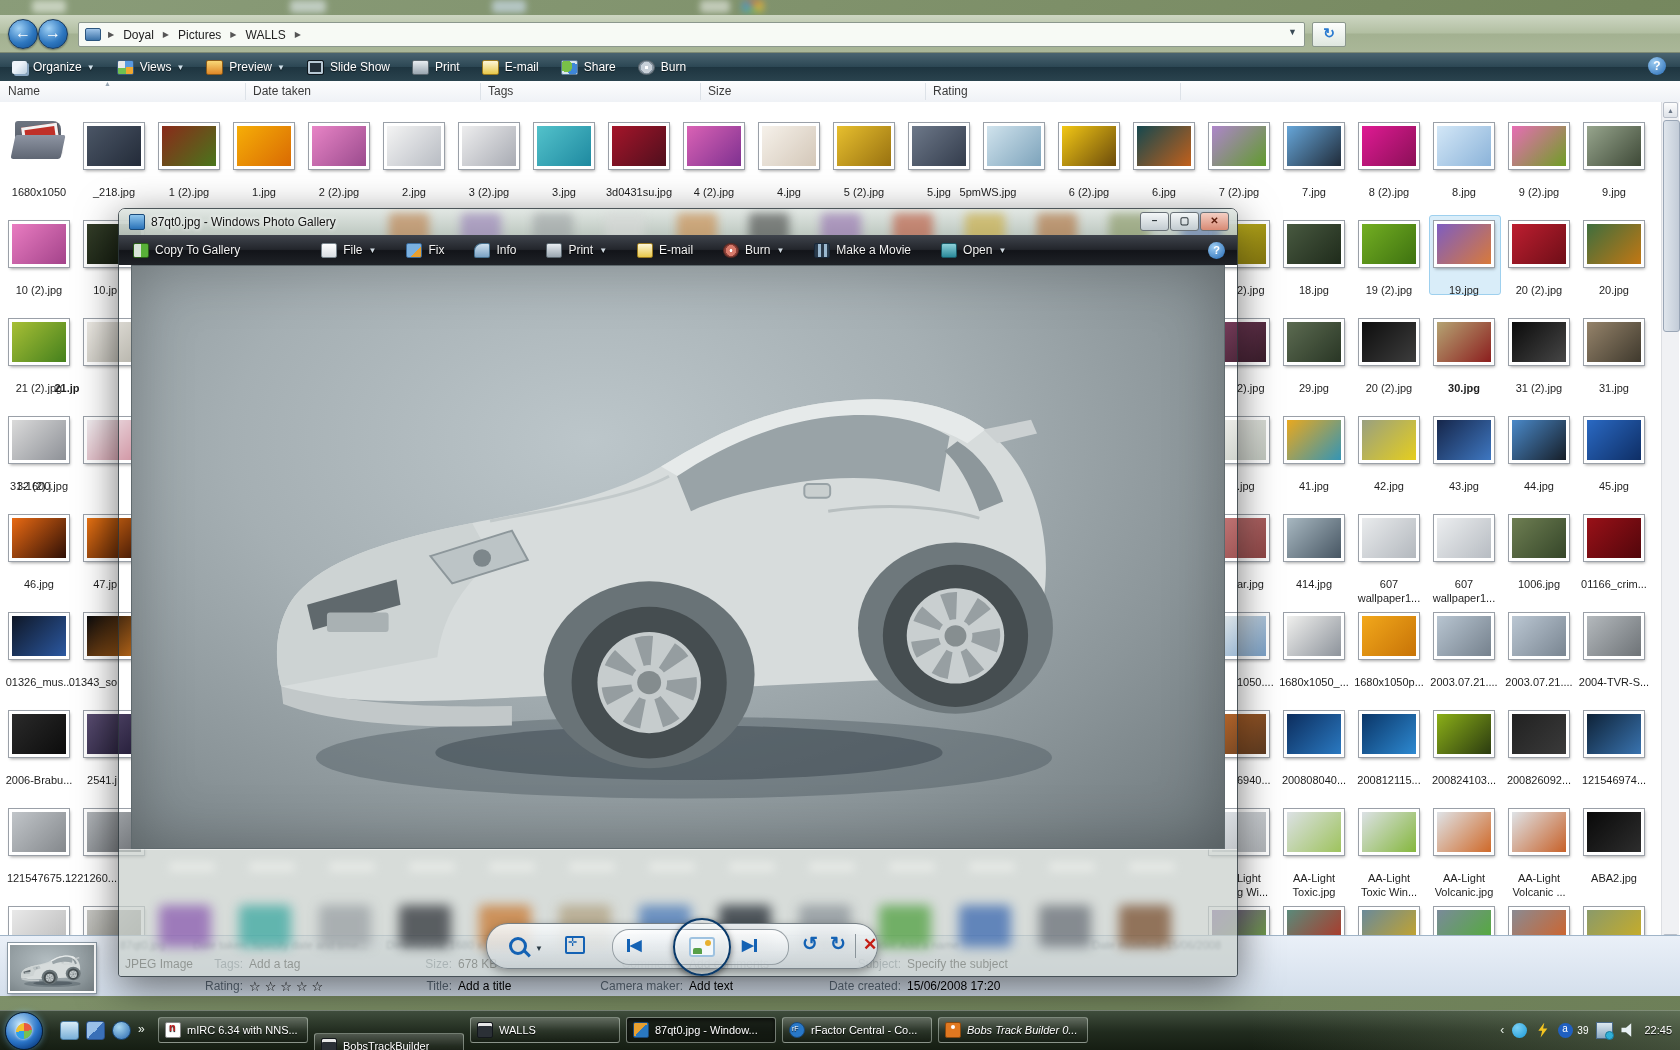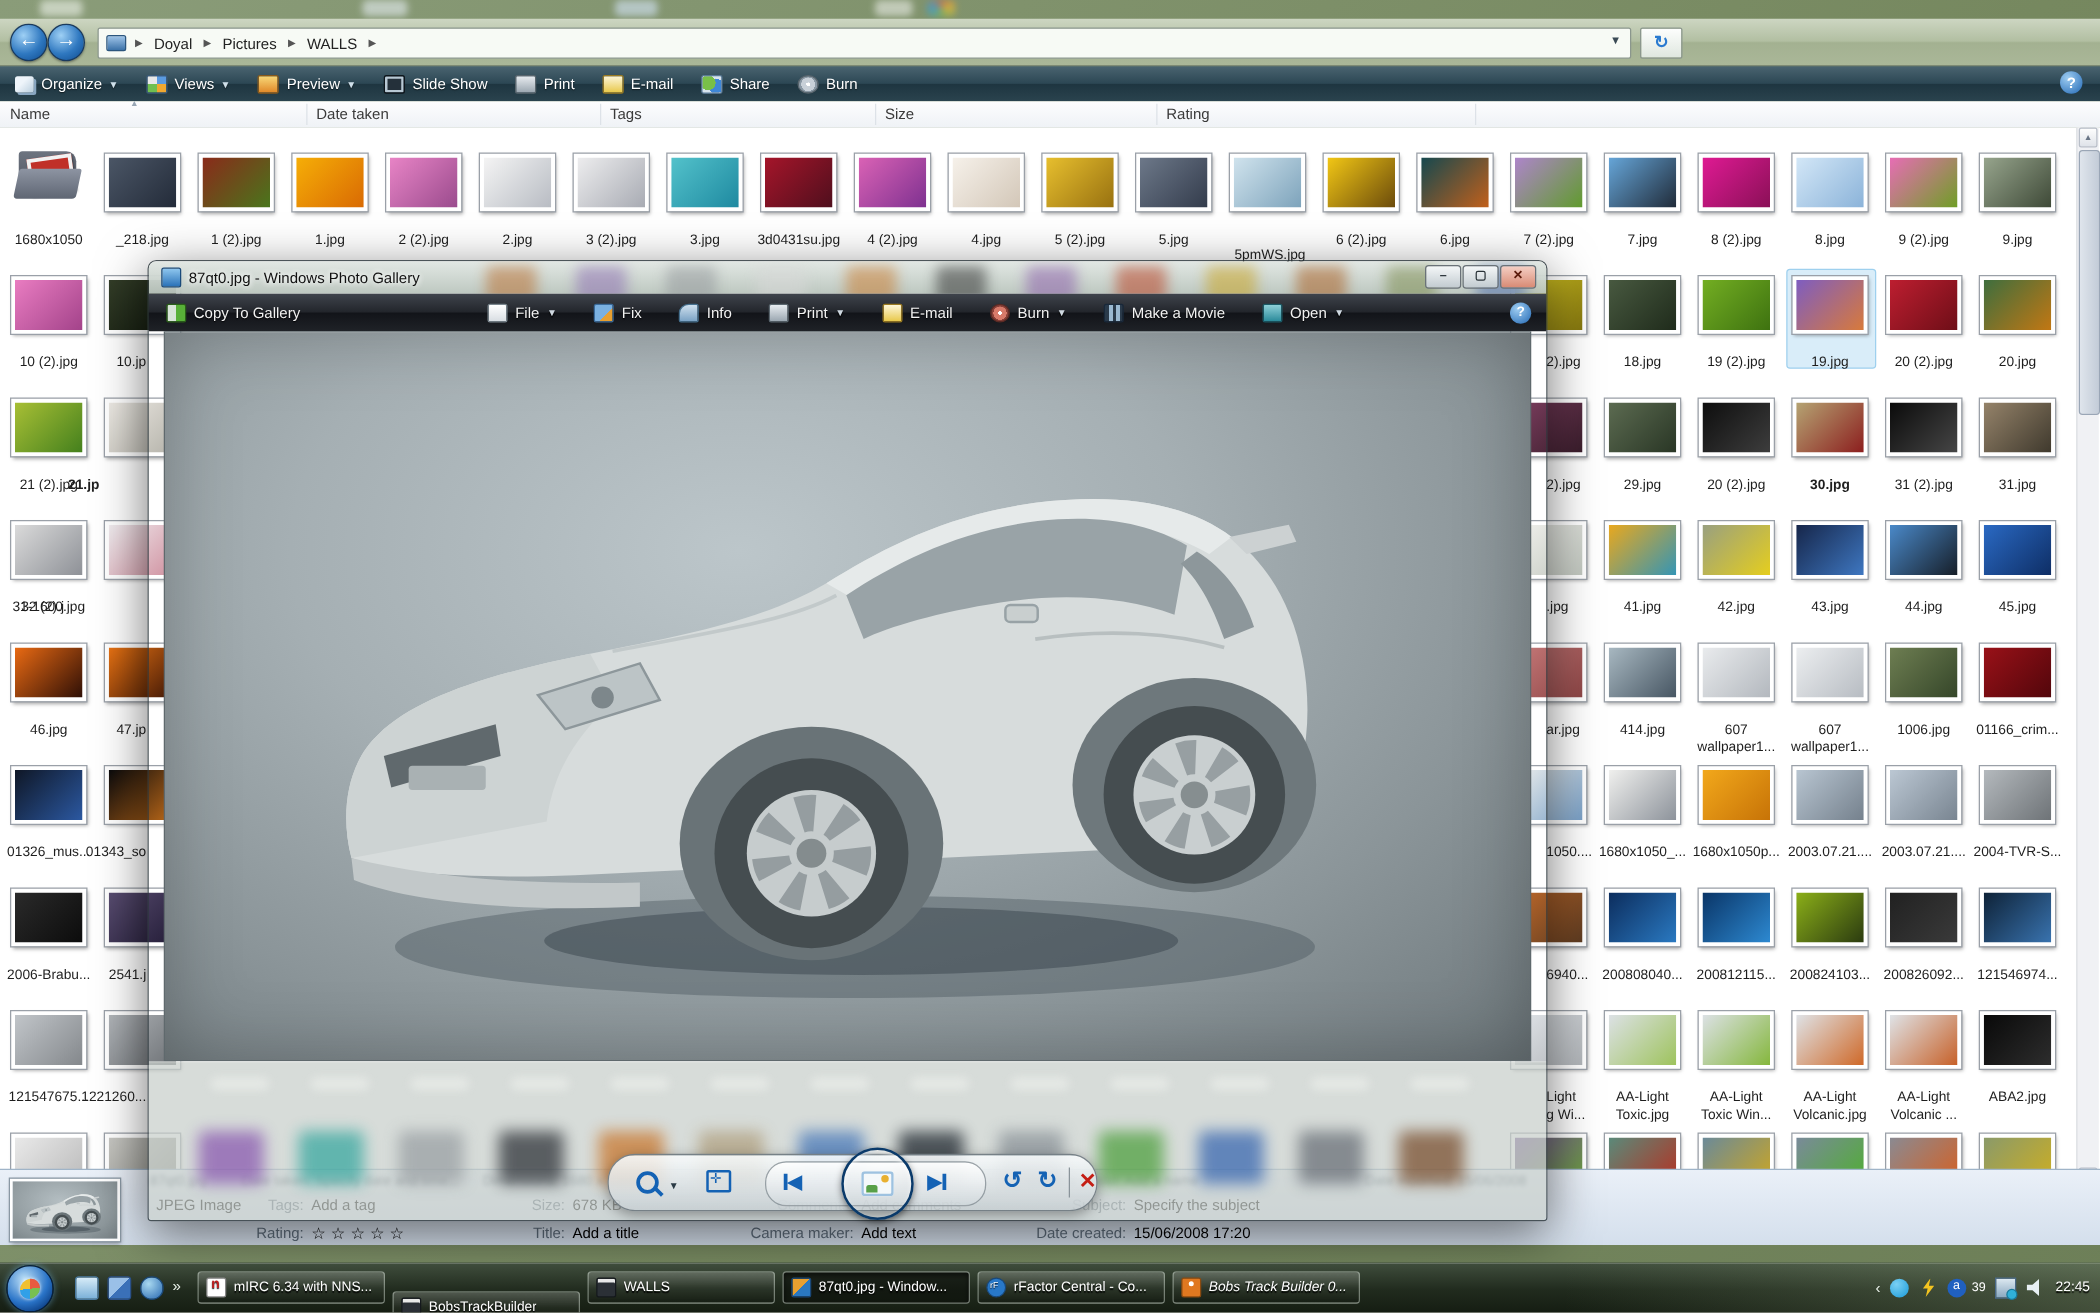--- a/index.html
+++ b/index.html
@@ -328,21 +328,21 @@
       <div class="thumb-item">
         <div class="thumb" style="left: 834px; top: 123px; background: linear-gradient(135deg, rgb(231, 191, 46), rgb(152, 113, 16));"></div>
         <div class="flabel" style="left: 812px; top: 185px; width: 104px;">5 (2).jpg</div>
       </div>
       <div class="thumb-item">
         <div class="thumb" style="left: 909px; top: 123px; background: linear-gradient(135deg, rgb(109, 120, 137), rgb(51, 60, 76));"></div>
         <div class="flabel" style="left: 887px; top: 185px; width: 104px;">5.jpg</div>
       </div>
       <div class="thumb-item">
         <div class="thumb" style="left: 984px; top: 123px; background: linear-gradient(135deg, rgb(208, 227, 237), rgb(125, 163, 187));"></div>
-        <div class="flabel" style="left: 964px; top: 185px; width: 104px; margin-top: 12px;">5pmWS.jpg</div>
+        <div class="flabel" style="left: 936px; top: 185px; width: 104px;">5pmWS.jpg</div>
       </div>
       <div class="thumb-item">
         <div class="thumb" style="left: 1059px; top: 123px; background: linear-gradient(135deg, rgb(242, 199, 21), rgb(107, 75, 11));"></div>
         <div class="flabel" style="left: 1037px; top: 185px; width: 104px;">6 (2).jpg</div>
       </div>
       <div class="thumb-item">
         <div class="thumb" style="left: 1134px; top: 123px; background: linear-gradient(135deg, rgb(21, 72, 79), rgb(194, 96, 27));"></div>
         <div class="flabel" style="left: 1112px; top: 185px; width: 104px;">6.jpg</div>
       </div>
       <div class="thumb-item">
@@ -700,21 +700,21 @@
           <div class="gwb">–</div>
           <div class="gwb">▢</div>
           <div class="gwb close">✕</div>
         </div>
     </div>
     <div id="g-toolbar">
         <div class="gcmd" style="margin-left: 14px;">
           <div class="gi gi-copy"></div>
           <span>Copy To Gallery</span>
         </div>
-        <div class="gcmd" style="margin-left: 120px;">
+        <div class="gcmd" style="margin-left: 51px;">
           <div class="gi gi-file"></div>
           <span>File</span>
           <span class="car">▼</span>
         </div>
         <div class="gcmd">
           <div class="gi gi-fix"></div>
           <span>Fix</span>
         </div>
         <div class="gcmd">
           <div class="gi gi-info"></div>

